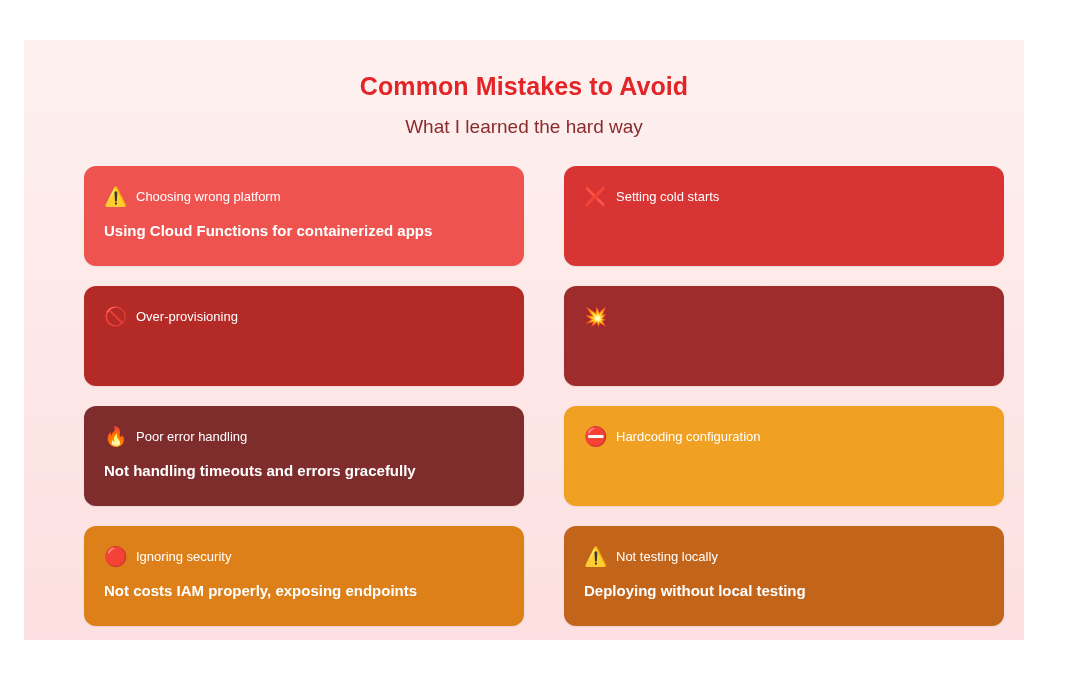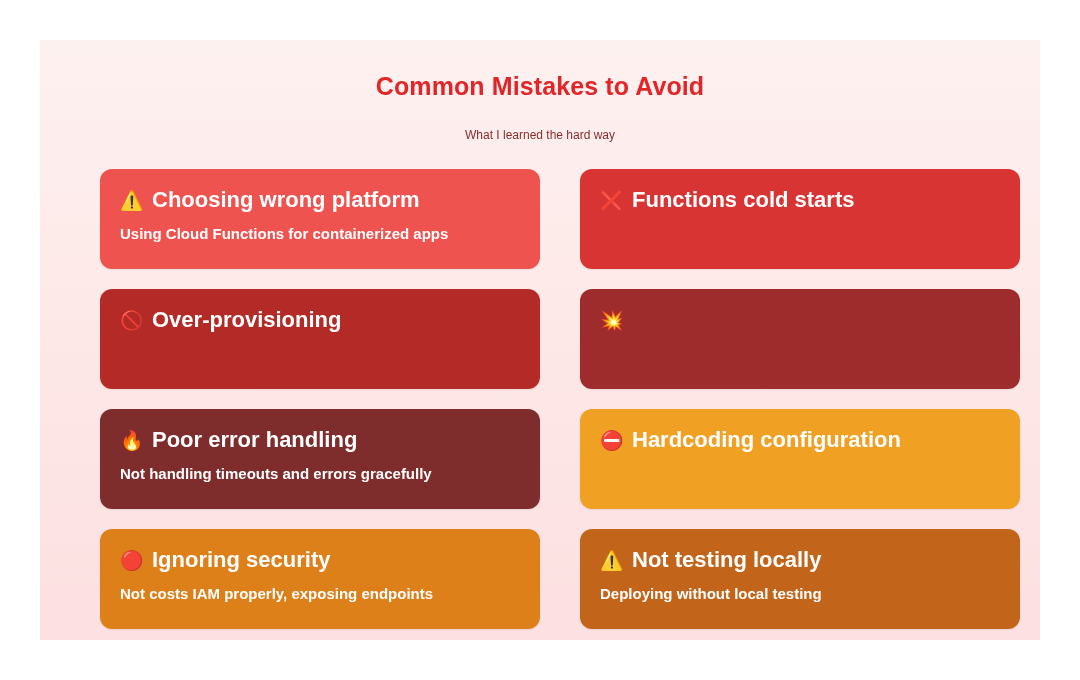--- a/index.html
+++ b/index.html
@@ -8,44 +8,44 @@
   }
   body {
     width: 1080px;
     height: 680px;
     background: #ffffff;
     font-family: "Liberation Sans", sans-serif;
     overflow: hidden;
   }
   .slide {
     position: absolute;
-    left: 40px;
+    left: 24px;
     top: 40px;
     width: 1000px;
     height: 600px;
     background: linear-gradient(180deg, #fdf1f0 0%, #fde7e6 55%, #fde0e1 100%);
     box-sizing: border-box;
     padding: 22px 60px 6px 60px;
   }
   .page-title {
     text-align: center;
     color: #e22527;
     font-size: 25px;
     font-weight: bold;
     letter-spacing: 0.1px;
     margin: 0;
     padding-top: 9px;
     line-height: 1.2;
   }
   .page-subtitle {
     text-align: center;
     color: #8a2c2c;
-    font-size: 12px;
+    font-size: 19px;
     font-weight: normal;
-    margin: 16px;
+    margin: 4px;
     padding-top: 11px;
     line-height: 1.2;
   }
   .cards-grid {
     margin-top: 27px;
     display: grid;
     grid-template-columns: 440px 440px;
     column-gap: 40px;
     row-gap: 20px;
   }
@@ -66,22 +66,22 @@
   .card-icon {
     font-size: 19px;
     line-height: 1;
     width: 24px;
     text-align: center;
     flex: 0 0 24px;
     display: inline-block;
   }
   .card-title {
     color: #ffffff;
-    font-size: 22px;
-    font-weight: bold;
+    font-size: 13px;
+    font-weight: normal;
     line-height: 1.1;
     white-space: nowrap;
   }
   .card-desc {
     color: #ffffff;
     font-size: 15px;
     font-weight: bold;
     line-height: 1.2;
     margin-top: 12px;
     white-space: nowrap;
@@ -99,21 +99,21 @@
       <div class="card" style="background: rgb(239, 83, 80);">
         <div class="card-head">
           <span class="card-icon">⚠️</span>
           <span class="card-title">Choosing wrong platform</span>
         </div>
         <div class="card-desc">Using Cloud Functions for containerized apps</div>
       </div>
       <div class="card" style="background: rgb(217, 52, 52);">
         <div class="card-head">
           <span class="card-icon">❌</span>
-          <span class="card-title">Functions cold starts</span>
+          <span class="card-title">Setting cold starts</span>
         </div>
       </div>
       <div class="card" style="background: rgb(179, 42, 38);">
         <div class="card-head">
           <span class="card-icon">🚫</span>
           <span class="card-title">Over-provisioning</span>
         </div>
       </div>
       <div class="card" style="background: rgb(158, 44, 44);">
         <div class="card-head">

